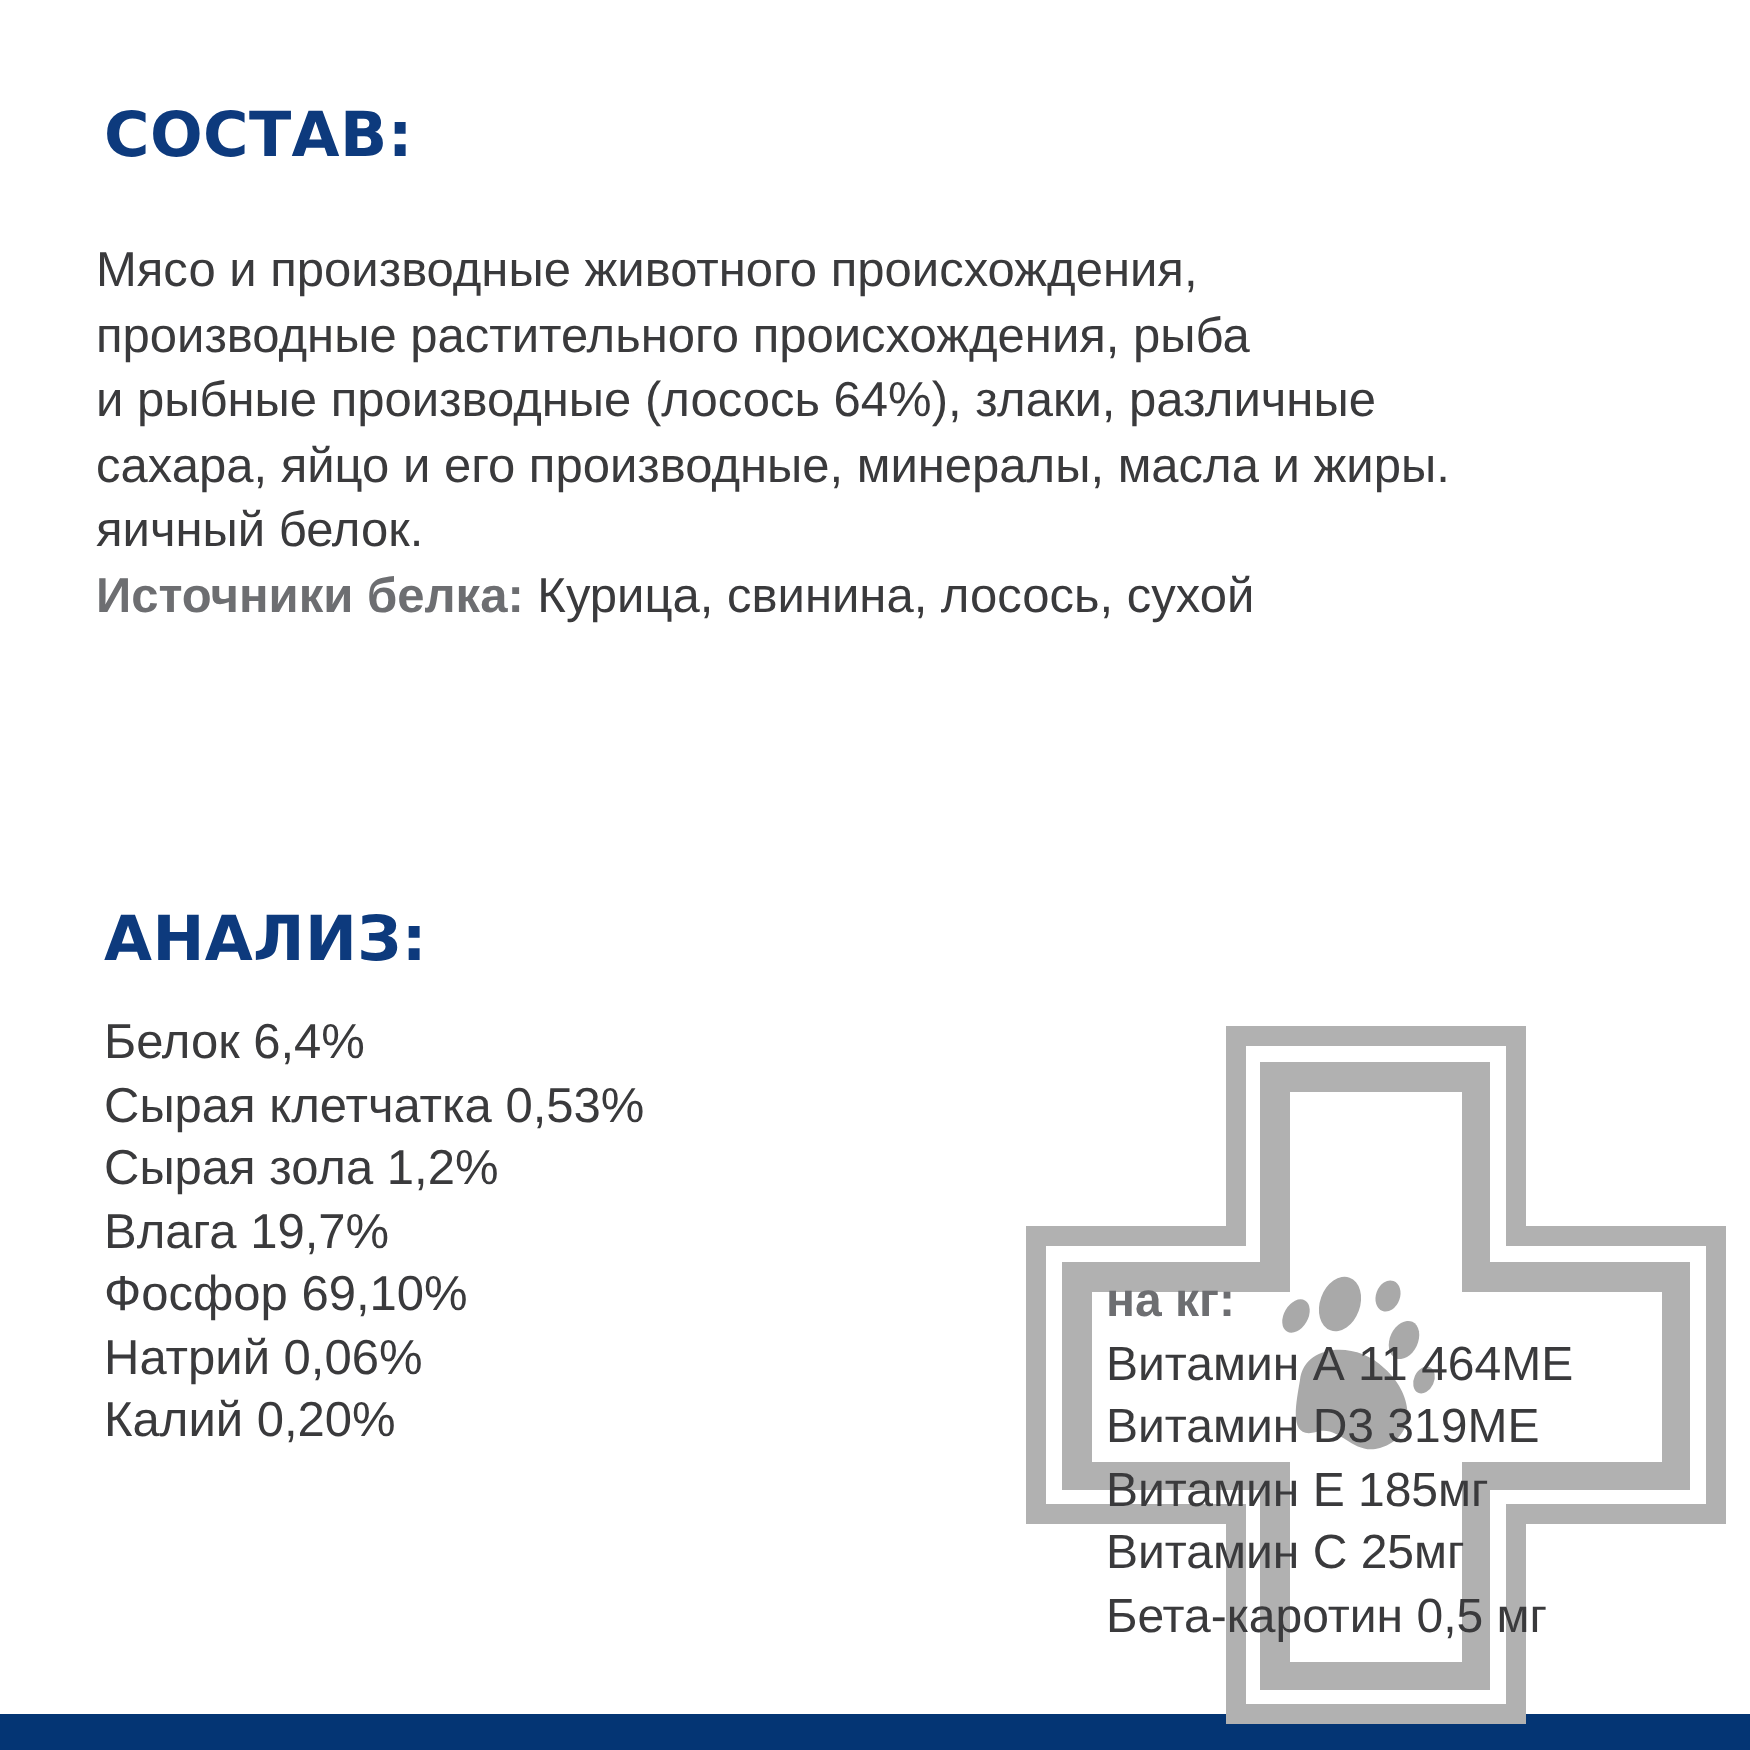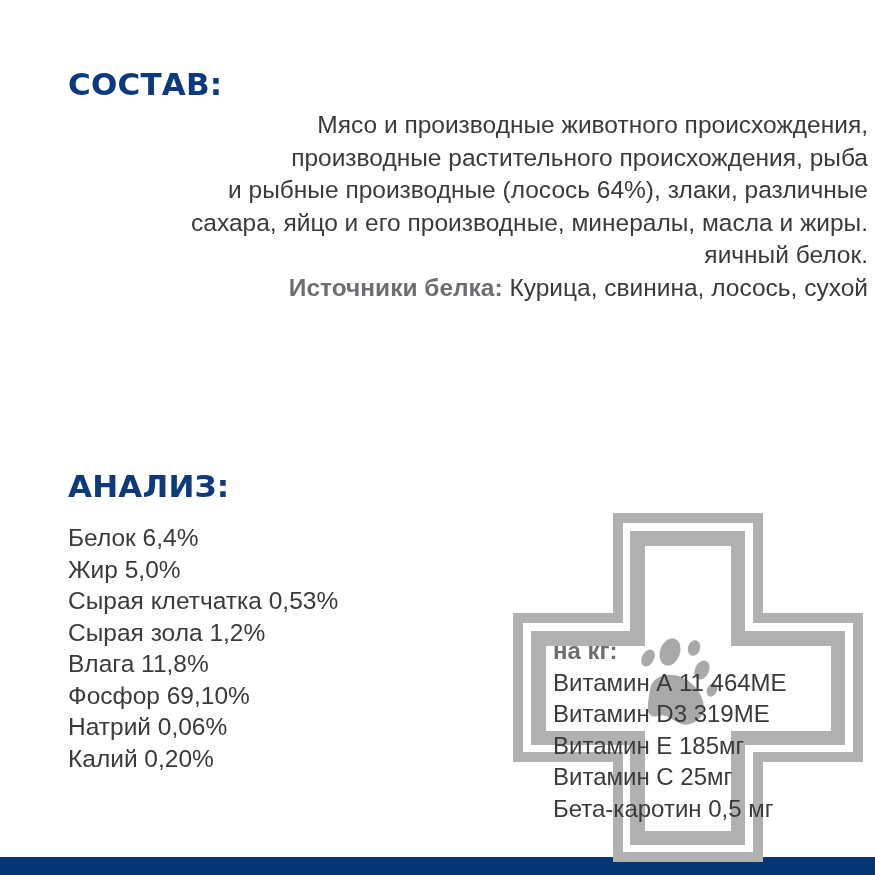--- a/index.html
+++ b/index.html
@@ -3,39 +3,39 @@
 <meta charset="utf-8">
 <style>
   html, body { margin:0; padding:0; }
   body {
     width:875px; height:875px; position:relative; overflow:hidden;
     background:#ffffff;
     font-family:"Liberation Sans", "DejaVu Sans", sans-serif;
     color:#3a3a3c;
   }
   .heading {
-    position:absolute; left:52px; margin:16px;
+    position:absolute; left:52px; margin:0;
     font-family:"DejaVu Sans", sans-serif;
     font-weight:bold; font-size:31px; letter-spacing:0.2px;
     color:#0d3a7d;
   }
   #h-composition { top:50px; }
   #h-analysis { top:452px; }
 
   .composition {
-    position:absolute; left:48px; top:109px; width:820px;
-    font-size:24.5px; line-height:32.6px; color:#3a3a3c;text-align:right;
+    position:absolute; left:48px; top:120px; width:820px;
+    font-size:24.5px; line-height:32.6px; color:#3a3a3c;
   }
   .composition .line { display:block; white-space:nowrap; }
   .composition .bold { font-weight:bold; color:#6d6e71; }
 
   .analysis {
     position:absolute; left:52px; top:506px;
     font-size:24.5px; line-height:31.5px; color:#3a3a3c;
-    list-style:none; margin:16px; padding:0;
+    list-style:none; margin:0; padding:0;
   }
   .analysis li { white-space:nowrap; }
 
   
   .cross { position:absolute; left:0; top:0; width:875px; height:875px; pointer-events:none; }
 
   .vitamins {
     position:absolute; left:553px; top:635px;
     font-size:24px; line-height:31.5px; color:#3a3a3c;
     list-style:none; margin:0; padding:0; z-index:3;
@@ -62,24 +62,23 @@
   <span class="line">и рыбные производные (лосось 64%), злаки, различные</span>
   <span class="line">сахара, яйцо и его производные, минералы, масла и жиры.</span>
   <span class="line">яичный белок.</span>
   <span class="line"><span class="bold">Источники белка:</span><span> Курица, свинина, лосось, сухой</span></span>
 </div>
 
 <h2 id="h-analysis" class="heading">АНАЛИЗ:</h2>
 
 <ul class="analysis">
   <li>Белок 6,4%</li>
-  <li>Жир 5,0%</li>
   <li>Сырая клетчатка 0,53%</li>
   <li>Сырая зола 1,2%</li>
-  <li>Влага 11,8%</li>
+  <li>Влага 19,7%</li>
   <li>Фосфор 69,10%</li>
   <li>Натрий 0,06%</li>
   <li>Калий 0,20%</li>
 </ul>
 
 <div class="bottom-bar"></div>
 
 <svg class="cross" viewBox="0 0 875 875" xmlns="http://www.w3.org/2000/svg" style="z-index:1">
 
   <path d="M613 513 H763 V613 H863 V762 H763 V862 H613 V762 H513 V613 H613 Z" fill="#b1b1b1"></path>

